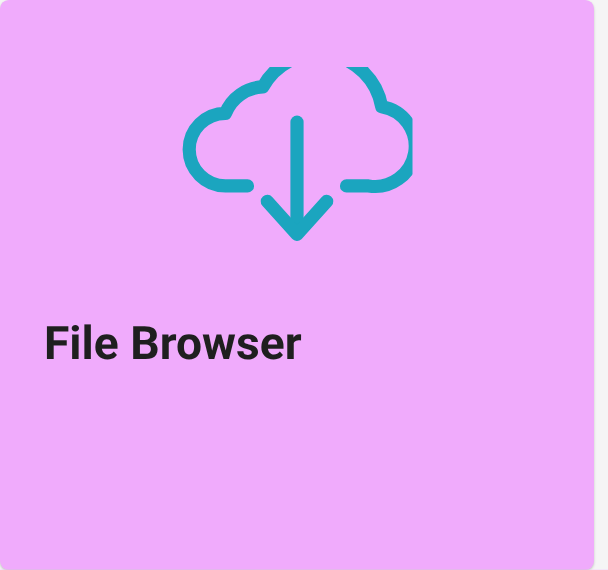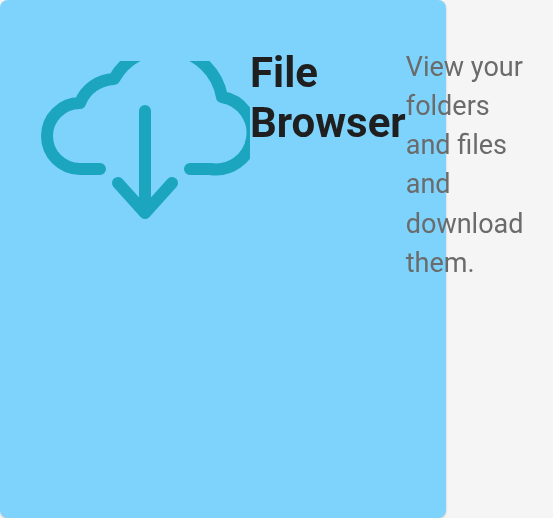--- a/index.html
+++ b/index.html
@@ -8,28 +8,28 @@
       box-sizing: border-box;
     }
     body {
       font-family: -apple-system, BlinkMacSystemFont, "Segoe UI", Roboto, "Helvetica Neue", Arial, sans-serif;
       background: #f5f5f5;
       display: flex;
       align-items: flex-start;
       justify-content: flex-start;
     }
     .card {
-      width: 446px;
+      width: 540px;
       height: 518px;
-      background: #7dd3fc;
+      background: #f0abfc;
       border-radius: 8px;
       box-shadow: 0 1px 3px rgba(0,0,0,0.08), 0 1px 2px rgba(0,0,0,0.12);
       padding: 48px 40px 40px 40px;
       display: flex;
-      flex-direction: row;
+      flex-direction: column;
     }
     .icon-wrap {
       display: flex;
       justify-content: center;
       align-items: center;
       height: 200px;
       margin-bottom: 40px;
     }
     .icon-wrap svg {
       width: 210px;
@@ -62,14 +62,13 @@
                  A 38 38 0 0 1 74 18
                  A 58 58 0 0 1 182 36
                  A 36 36 0 0 1 170 108
                  L 150 108" stroke="#1ba5bf" stroke-width="12" stroke-linecap="round" stroke-linejoin="round" fill="none"></path>
         <line x1="105" y1="50" x2="105" y2="148" stroke="#1ba5bf" stroke-width="12" stroke-linecap="round"></line>
         <polyline points="78,122 105,152 132,122" stroke="#1ba5bf" stroke-width="12" stroke-linecap="round" stroke-linejoin="round" fill="none"></polyline>
       </svg>
     </span>
   </div>
   <h2 class="title">File Browser</h2>
-  <p class="description">View your folders and files and download them.</p>
 </div>
 
 </body></html>

